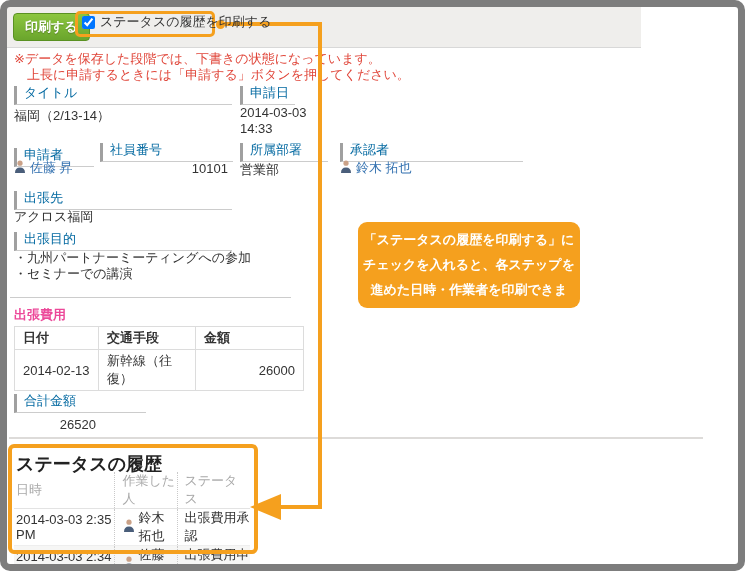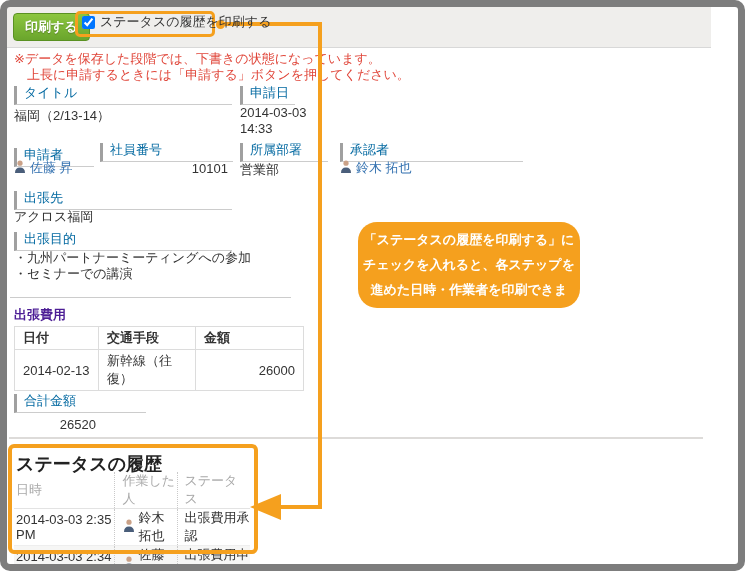--- a/index.html
+++ b/index.html
@@ -14,21 +14,21 @@
   }
   .stage{
     position:relative;width:745px;height:571px;background:#fff;
     overflow:hidden;
   }
   .frame-border{
     position:absolute;inset:0;border:7px solid #7d7d7d;border-radius:10px;
     z-index:50;pointer-events:none;
   }
   .toolbar{
-    position:absolute;left:7px;top:7px;width:704px;height:41px;
+    position:absolute;left:7px;top:7px;width:634px;height:41px;
     background:#efeeec;border-bottom:1px solid #d8d8d8;z-index:5;
   }
   .print-btn{
     position:absolute;left:6px;top:6px;height:28px;padding:0 11px;
     background:linear-gradient(#8cc63f,#6aa52c);
     border:1px solid #5a9122;border-radius:4px;
     color:#fff;font-weight:bold;font-size:13px;cursor:pointer;
     font-family:inherit;text-shadow:0 1px 1px rgba(0,0,0,.25);
   }
   .cb-wrap{
@@ -52,36 +52,36 @@
     position:absolute;left:250px;top:494px;width:0;height:0;
     border-top:13px solid transparent;border-bottom:13px solid transparent;
     border-right:31px solid var(--orange);z-index:40;pointer-events:none;
   }
   .status-box{
     position:absolute;left:8px;top:444px;width:250px;height:110px;
     border:4px solid var(--orange);border-radius:6px;z-index:35;pointer-events:none;
   }
   .callout{
     position:absolute;left:358px;top:222px;width:222px;height:86px;
-    background:var(--orange);border-radius:19px;color:#fff;font-weight:bold;
+    background:var(--orange);border-radius:9px;color:#fff;font-weight:bold;
     font-size:13px;line-height:25px;text-align:center;padding-top:5px;z-index:20;
   }
   
   .notice{position:absolute;left:14px;top:51px;font-size:13px;line-height:16px;color:var(--red);z-index:10;}
   .notice .l2{padding-left:13px;}
   .flabel{
     position:absolute;font-size:13px;line-height:14px;color:#0369a1;
     border-left:3px solid #a0a0a0;border-bottom:1px solid #ccc;
     padding:0 0 4px 7px;z-index:10;
   }
   .fval{position:absolute;font-size:13px;color:#333;z-index:10;}
   .userline{position:absolute;display:flex;align-items:center;gap:4px;z-index:10;}
   .userline a{color:var(--link);font-size:13px;text-decoration:none;}
   .num-right{text-align:right;}
-  .sec-title{position:absolute;font-size:13px;font-weight:bold;color:#4c1d95;z-index:10;}
+  .sec-title{position:absolute;font-size:13px;font-weight:bold;color:#ec4899;z-index:10;}
   .gdivider{position:absolute;left:10px;top:297px;width:281px;height:1px;background:#ccc;z-index:10;}
   .bigdivider{position:absolute;left:9px;top:437px;width:694px;height:2px;background:#dddbd9;z-index:10;}
   table.exp{
     position:absolute;left:14px;top:326px;border-collapse:collapse;
     font-size:13px;color:#333;z-index:10;
   }
   table.exp th,table.exp td{
     border:1px solid #dcdcdc;padding:2px 8px;height:19px;font-weight:normal;text-align:left;
   }
   table.exp th{font-weight:bold;}

